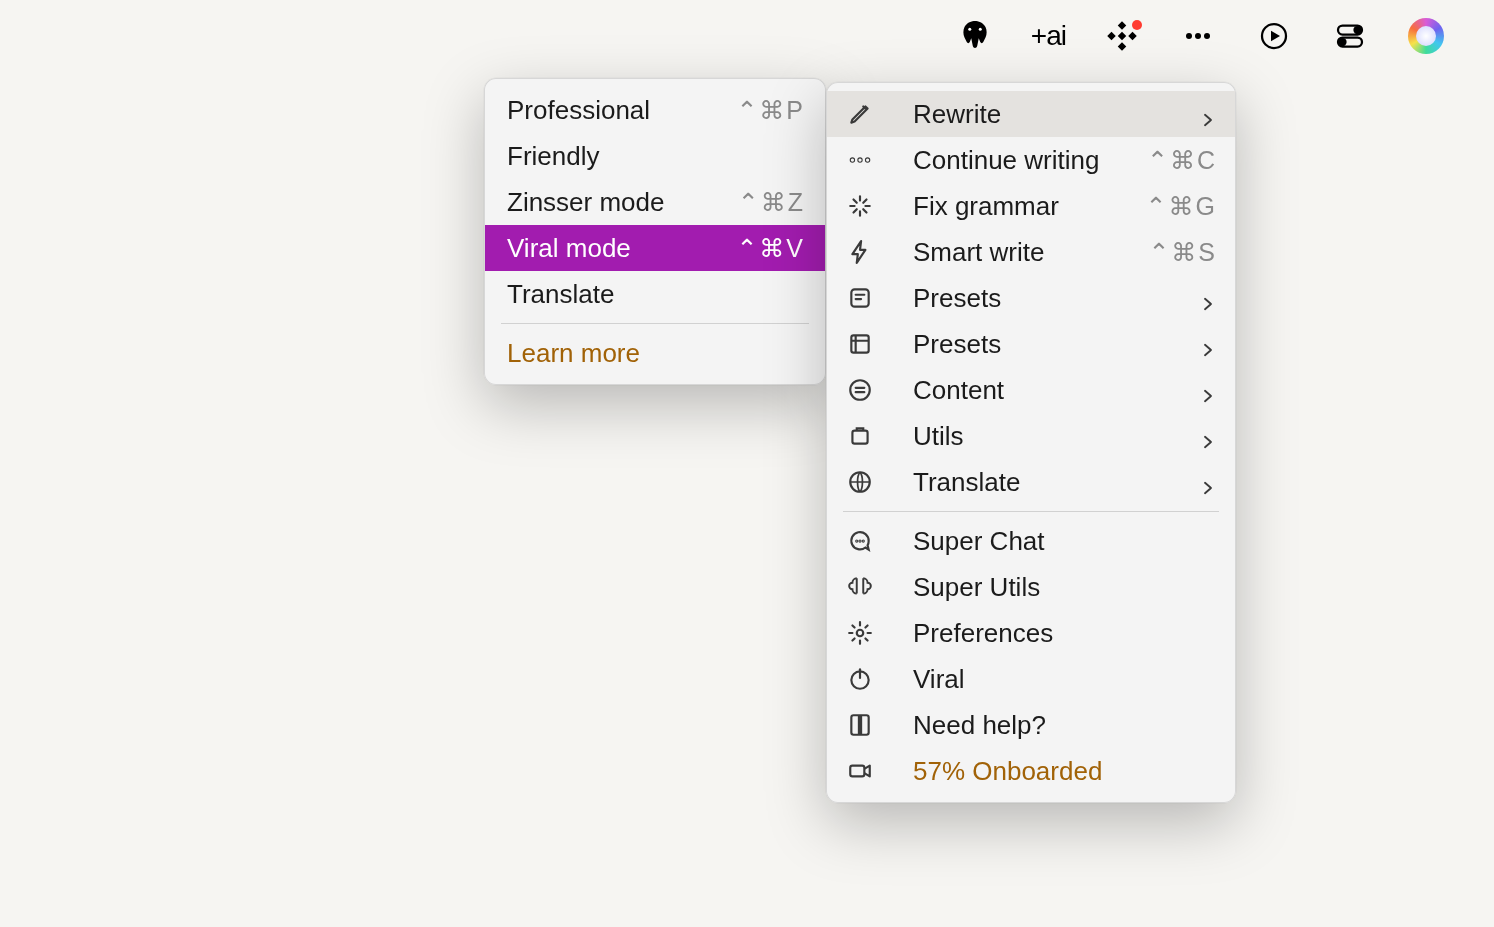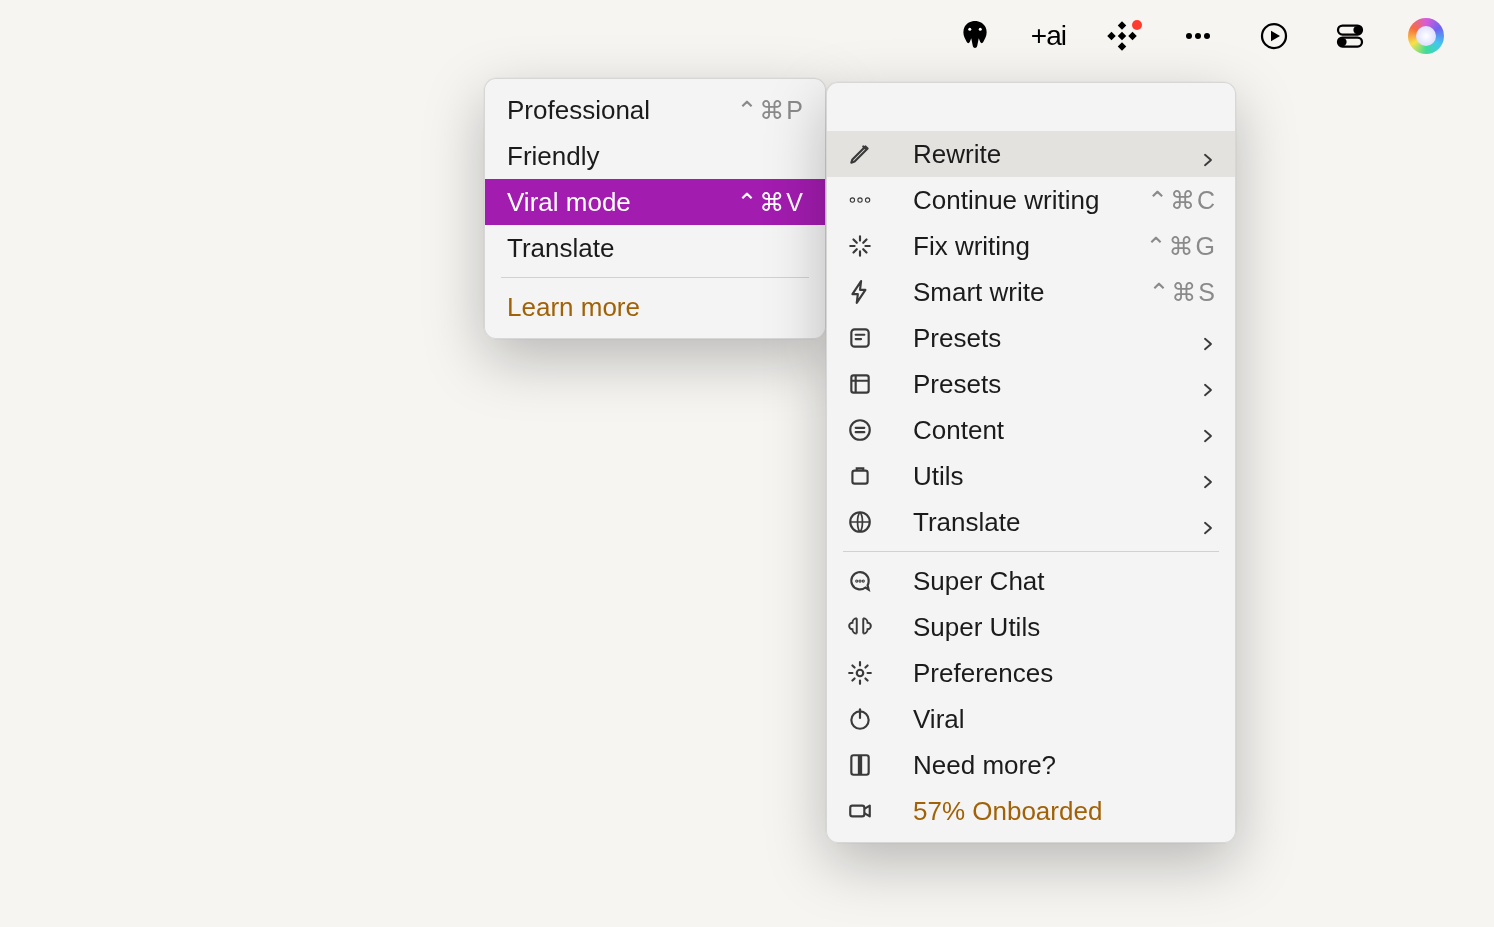--- a/index.html
+++ b/index.html
@@ -43,21 +43,21 @@
     .menu-item {
       display: flex;
       align-items: center;
       padding: 6px 18px;
       font-size: 26px;
       color: #1b1b1b;
       min-height: 46px;
       cursor: default;
       gap: 24px;
     }
-    .menu-item.hover { background: #e4e2df; margin-top: 40px; }
+    .menu-item.hover { background: #e4e2df; }
     .menu-item.selected { background: #a21caf; color: #fff; }
     .menu-item .icon-slot { width: 30px; height: 30px; margin-right: 14px; display: flex; align-items: center; justify-content: center; flex-shrink: 0; }
     .menu-item .icon-slot svg { width: 26px; height: 26px; stroke: #3a3a3a; }
     .menu-item .label { flex: 1 1 auto; }
     .menu-item .label.link { color: #a16207; }
     .menu-item.selected .shortcut { color: #fff; }
     .shortcut { color: #8a8a8a; font-size: 25px; letter-spacing: 2px; font-weight: 400; }
     .chev { width: 18px; height: 18px; }
     .chev svg { width: 18px; height: 18px; stroke: #3a3a3a; }
     .sep { height: 1px; background: rgba(0,0,0,0.14); margin: 6px 16px; }
@@ -124,20 +124,24 @@
 </div>
 
 <div class="menu sub-menu" id="sub-menu">
     <div class="menu-item">
       <span class="label">Professional</span>
       <span class="shortcut">⌃⌘P</span>
     </div>
     <div class="menu-item">
       <span class="label">Friendly</span>
     </div>
+    <div class="menu-item">
+      <span class="label">Zinsser mode</span>
+      <span class="shortcut">⌃⌘Z</span>
+    </div>
     <div class="menu-item selected">
       <span class="label">Viral mode</span>
       <span class="shortcut">⌃⌘V</span>
     </div>
     <div class="menu-item">
       <span class="label">Translate</span>
     </div>
     <div class="sep"></div>
     <div class="menu-item">
       <span class="label link">Learn more</span>
@@ -164,21 +168,21 @@
       </span>
       <span class="label">Continue writing</span>
       <span class="shortcut">⌃⌘C</span>
     </div>
     <div class="menu-item">
       <span class="icon-slot">
         <svg viewBox="0 0 24 24" fill="none" stroke="currentColor">
           <use href="#i-sparkle"></use>
         </svg>
       </span>
-      <span class="label">Fix writing</span>
+      <span class="label">Fix grammar</span>
       <span class="shortcut">⌃⌘G</span>
     </div>
     <div class="menu-item">
       <span class="icon-slot">
         <svg viewBox="0 0 24 24" fill="none" stroke="currentColor">
           <use href="#i-bolt"></use>
         </svg>
       </span>
       <span class="label">Smart write</span>
       <span class="shortcut">⌃⌘S</span>
@@ -270,21 +274,21 @@
         </svg>
       </span>
       <span class="label">Viral</span>
     </div>
     <div class="menu-item">
       <span class="icon-slot">
         <svg viewBox="0 0 24 24" fill="none" stroke="currentColor">
           <use href="#i-book"></use>
         </svg>
       </span>
-      <span class="label">Need more?</span>
+      <span class="label">Need help?</span>
     </div>
     <div class="menu-item">
       <span class="icon-slot">
         <svg viewBox="0 0 24 24" fill="none" stroke="currentColor">
           <use href="#i-video"></use>
         </svg>
       </span>
       <span class="label link">57% Onboarded</span>
     </div>
   </div>

